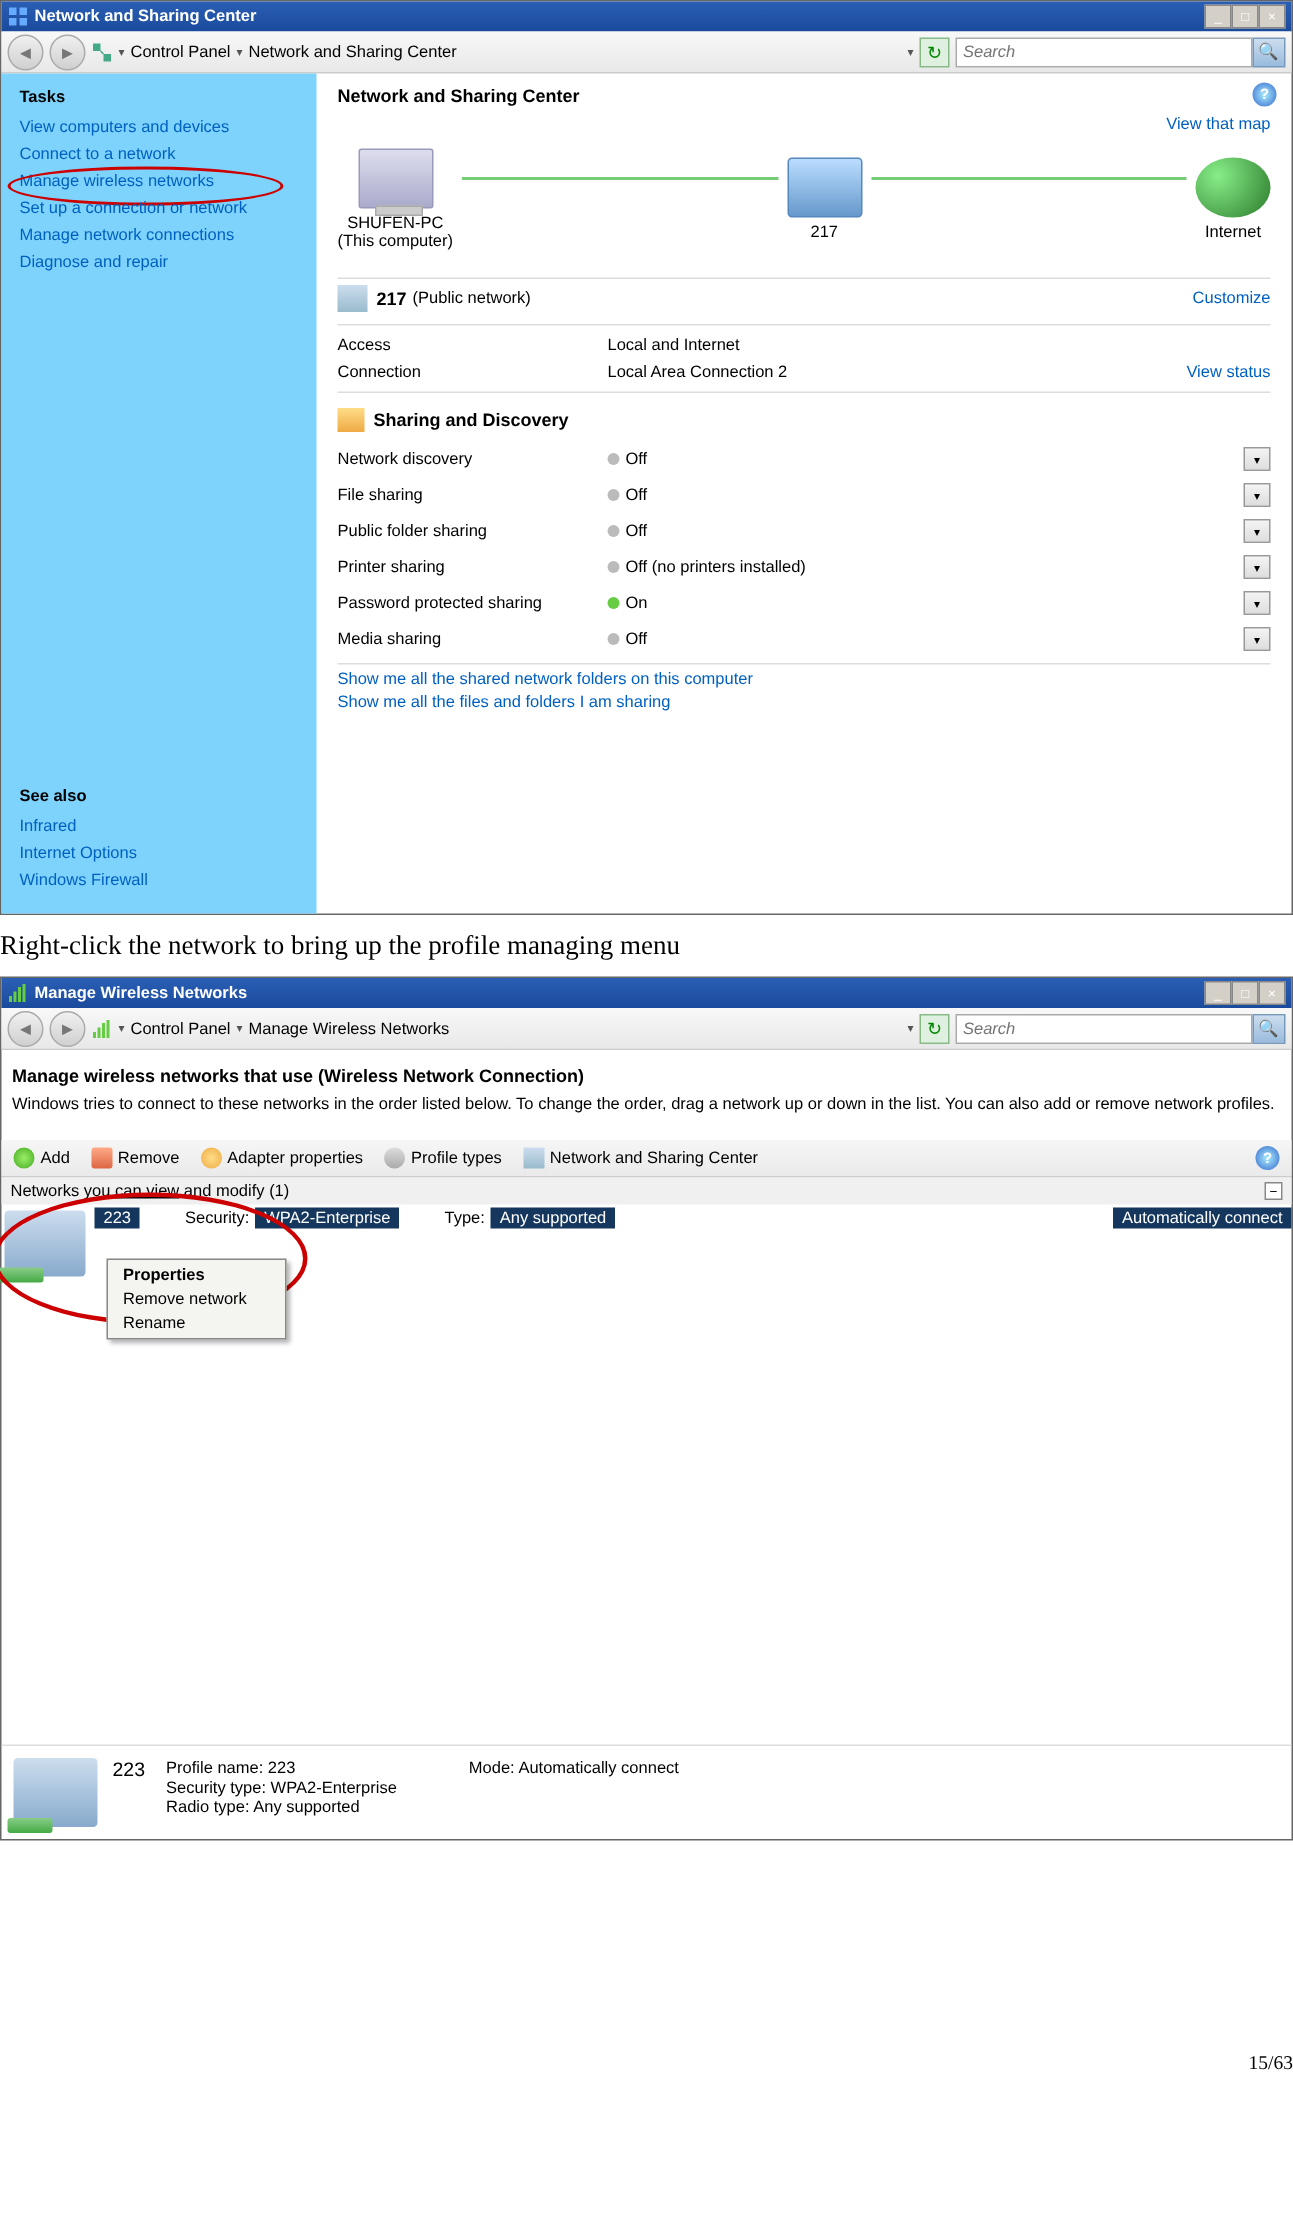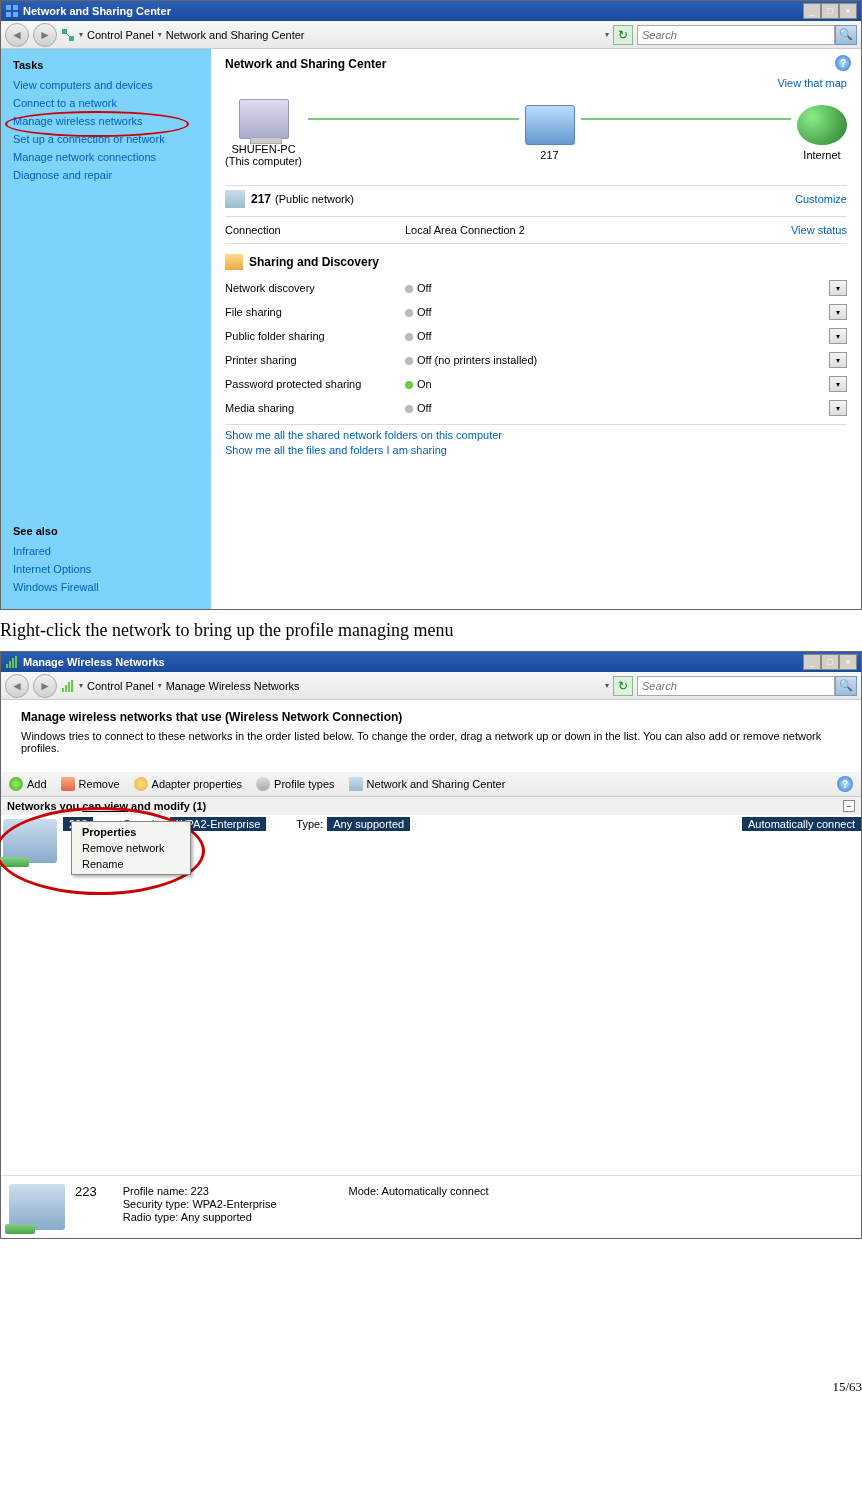--- a/index.html
+++ b/index.html
@@ -58,41 +58,41 @@
   .bottom-links a { color: #0060c0; font-size: 11px; display: block; margin: 3px 0; }
   .instruction { font-family: Georgia, serif; font-size: 18px; margin: 10px 0; }
   .toolbar2 { background: linear-gradient(#f6f6f6,#eaeaea); border-bottom: 1px solid #ccc; padding: 4px 8px; display: flex; align-items: center; gap: 14px; font-size: 11px; }
   .tb-item { display: flex; align-items: center; gap: 4px; cursor: pointer; }
   .tb-icon { width: 14px; height: 14px; }
   .icon-add { background: radial-gradient(#9e6,#4a2); border-radius: 50%; }
   .icon-remove { background: linear-gradient(#fa8,#d64); border-radius: 2px; }
   .icon-props { background: radial-gradient(#fd8,#ea4); border-radius: 50%; }
   .icon-profile { background: linear-gradient(#ddd,#aaa); border-radius: 50%; }
   .icon-nsc { background: linear-gradient(#cde,#9bc); }
-  .content2 { padding: 10px 20px; }
+  .content2 { padding: 10px 7px; }
   .content2 h3 { font-size: 12px; font-weight: bold; margin-bottom: 6px; }
   .content2 p { font-size: 11px; margin-bottom: 8px; }
   .list-header { background: #f0f0f0; padding: 3px 6px; font-size: 11px; display: flex; align-items: center; }
-  .list-header b { font-weight: bold; }
+  .list-header b { font-weight: normal; }
   .collapse-btn { margin-left: auto; width: 12px; height: 12px; border: 1px solid #888; background: #fff; font-size: 9px; display: flex; align-items: center; justify-content: center; }
   .net-list-row { display: flex; align-items: flex-start; padding: 2px 0 0 0; position: relative; min-height: 80px; }
   .net-list-icon { width: 54px; height: 44px; margin: 2px 6px 0 2px; background: linear-gradient(#cde,#8ac); border-radius: 3px; position: relative; }
   .net-list-icon::after { content:""; position:absolute; bottom:-4px; left:-4px; width:30px; height:10px; background: linear-gradient(#8c8,#4a4); border-radius:2px; }
   .sel-bar { background: #15375e; color: #fff; padding: 1px 6px; font-size: 11px; display: inline-block; }
   .net-row-info { display: flex; gap: 30px; align-items: center; flex: 1; }
   .info-seg { font-size: 11px; display: flex; align-items: center; gap: 4px; }
-  .context-menu { position: absolute; top: 6px; left: 70px; background: #f4f4f0; border: 1px solid #888; box-shadow: 2px 2px 3px rgba(0,0,0,.3); padding: 2px; font-size: 11px; width: 120px; z-index: 5; }
+  .context-menu { position: absolute; top: 36px; left: 70px; background: #f4f4f0; border: 1px solid #888; box-shadow: 2px 2px 3px rgba(0,0,0,.3); padding: 2px; font-size: 11px; width: 120px; z-index: 5; }
   .context-menu div { padding: 2px 8px; cursor: pointer; }
   .context-menu div.bold { font-weight: bold; }
   .circle-annot { position: absolute; left: -6px; top: -8px; width: 210px; height: 88px; border: 3px solid #c00; border-radius: 50%; pointer-events: none; z-index: 4; }
   .details-pane { border-top: 1px solid #ddd; padding: 8px; display: flex; gap: 10px; font-size: 11px; margin-top: 280px; }
   .details-icon { width: 56px; height: 46px; background: linear-gradient(#cde,#8ac); border-radius: 3px; position: relative; }
   .details-icon::after { content:""; position:absolute; bottom:-4px; left:-4px; width:30px; height:10px; background: linear-gradient(#8c8,#4a4); border-radius:2px; }
   .details-cols { display: flex; gap: 40px; }
-  .details-col div { margin: 1px 16px; }
+  .details-col div { margin: 1px 4px; }
   .page-num { text-align: right; font-size: 13px; margin-top: 140px; font-family: Georgia, serif; }
 </style>
 </head>
 <body>
 
 <div class="screenshot">
   <div class="titlebar">
     <span class="titlebar-icon">
       <svg viewBox="0 0 14 14">
           <rect x="1" y="1" width="5" height="5" fill="#6af"></rect>
@@ -167,20 +167,24 @@
         </div>
       </div>
       <div class="net-header">
         <div class="net-header-icon"></div>
         <span class="net-name">217</span>
         <span class="net-type">(Public network)</span>
         <a class="customize">Customize</a>
       </div>
       <hr class="sep">
       <div class="prop-row">
+        <div class="prop-label">Access</div>
+        <div class="prop-val">Local and Internet</div>
+      </div>
+      <div class="prop-row">
         <div class="prop-label">Connection</div>
         <div class="prop-val">Local Area Connection 2</div>
         <a class="prop-link">View status</a>
       </div>
       <hr class="sep">
       <div class="section-header">
         <div class="section-icon"></div>
         <span>Sharing and Discovery</span>
       </div>
       <div id="sharing-rows">

